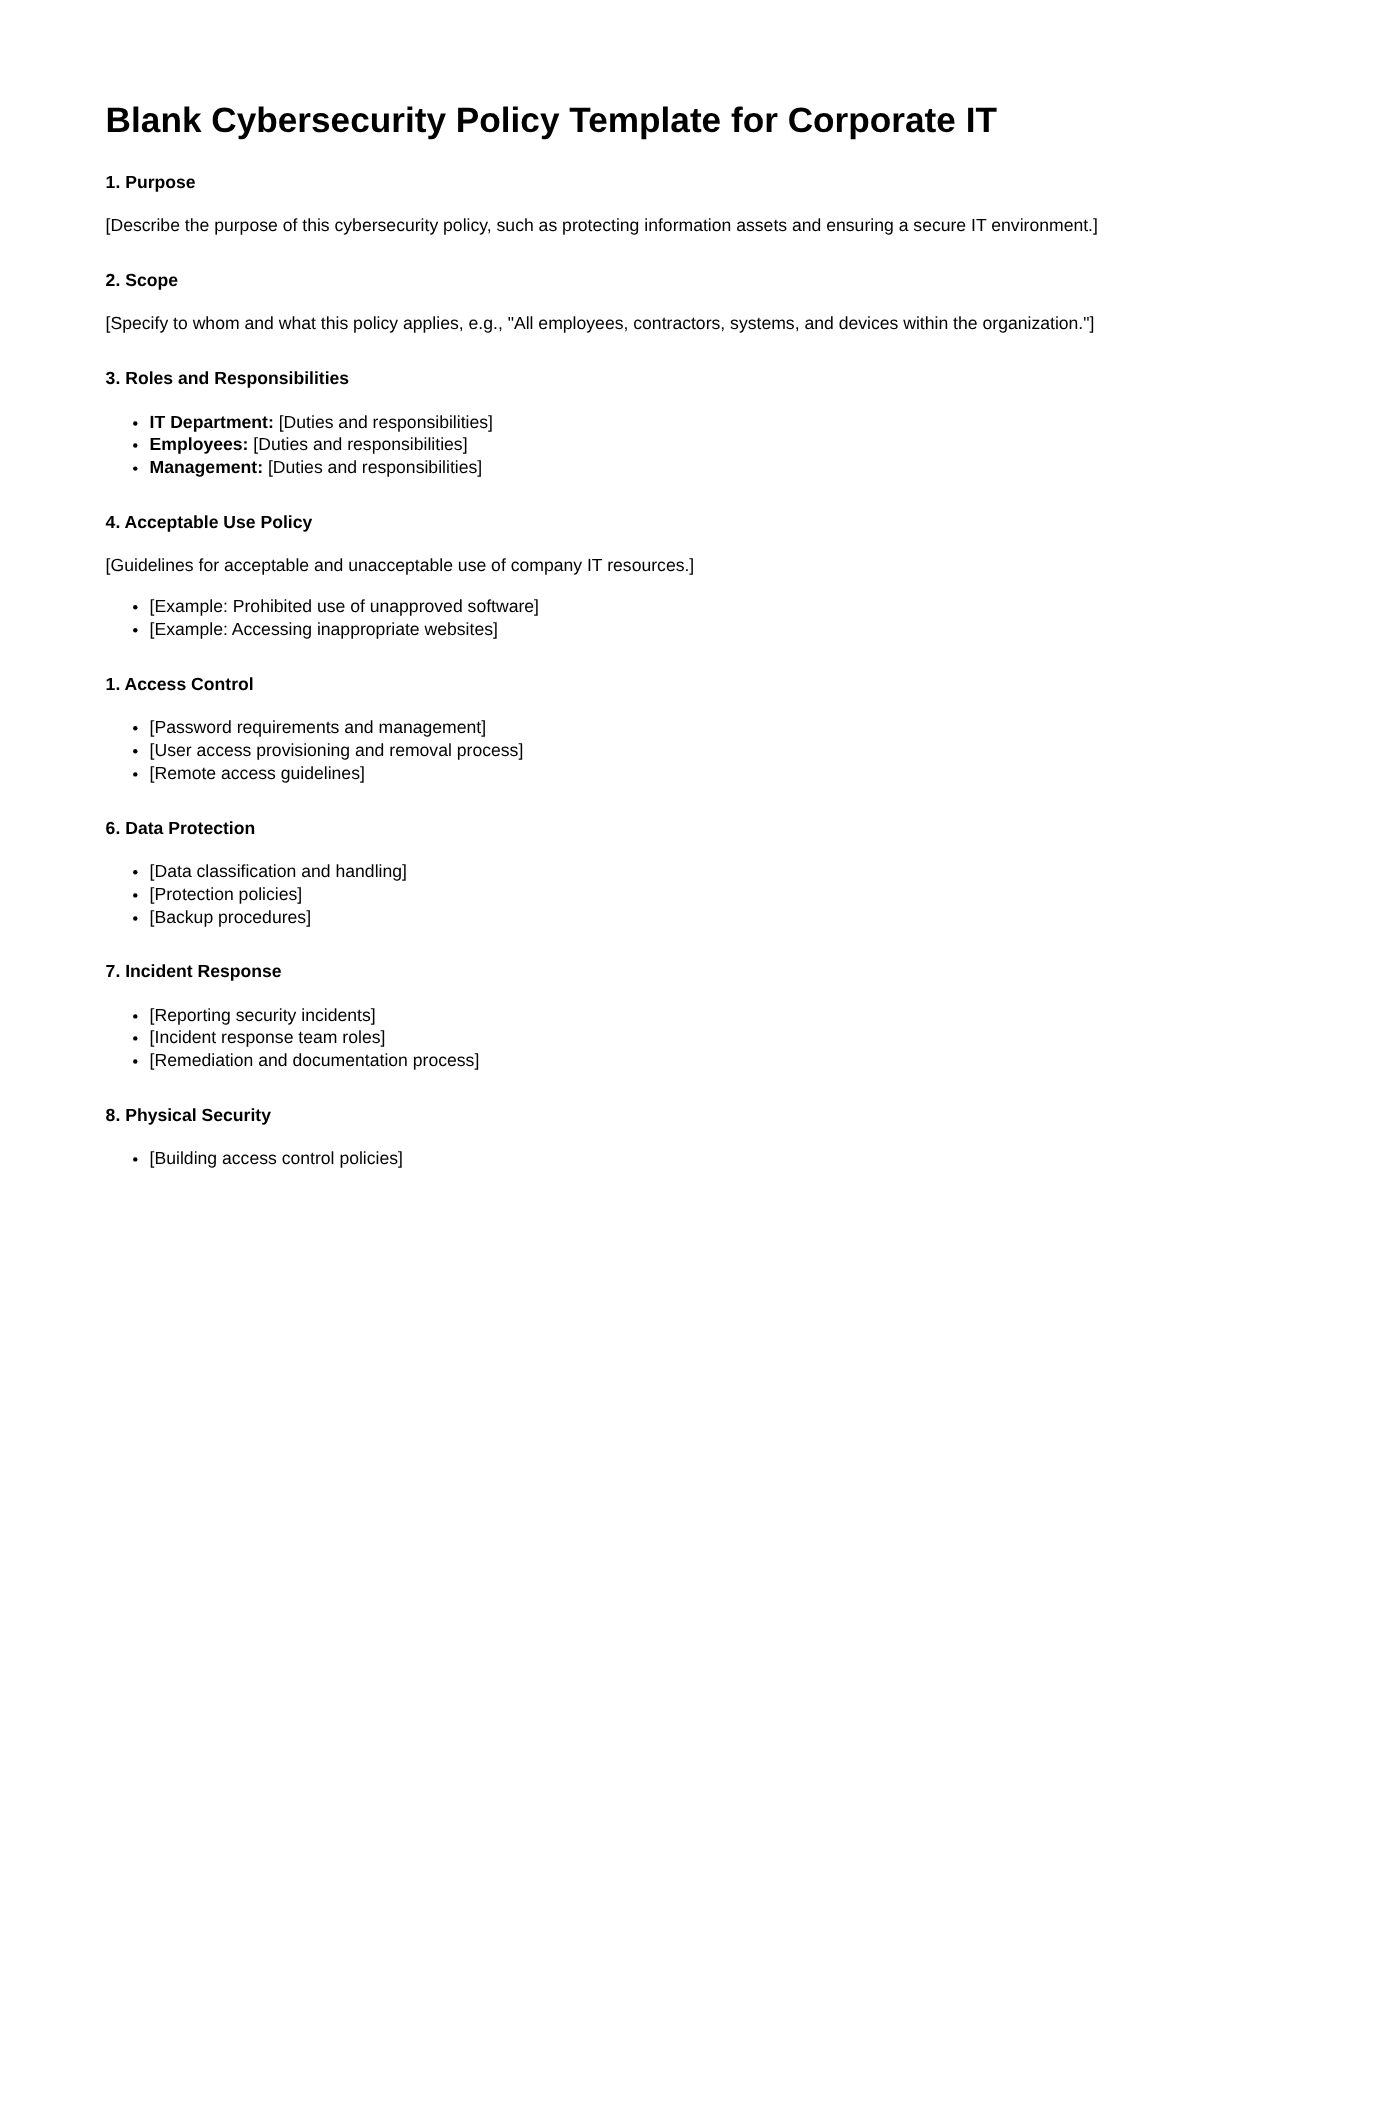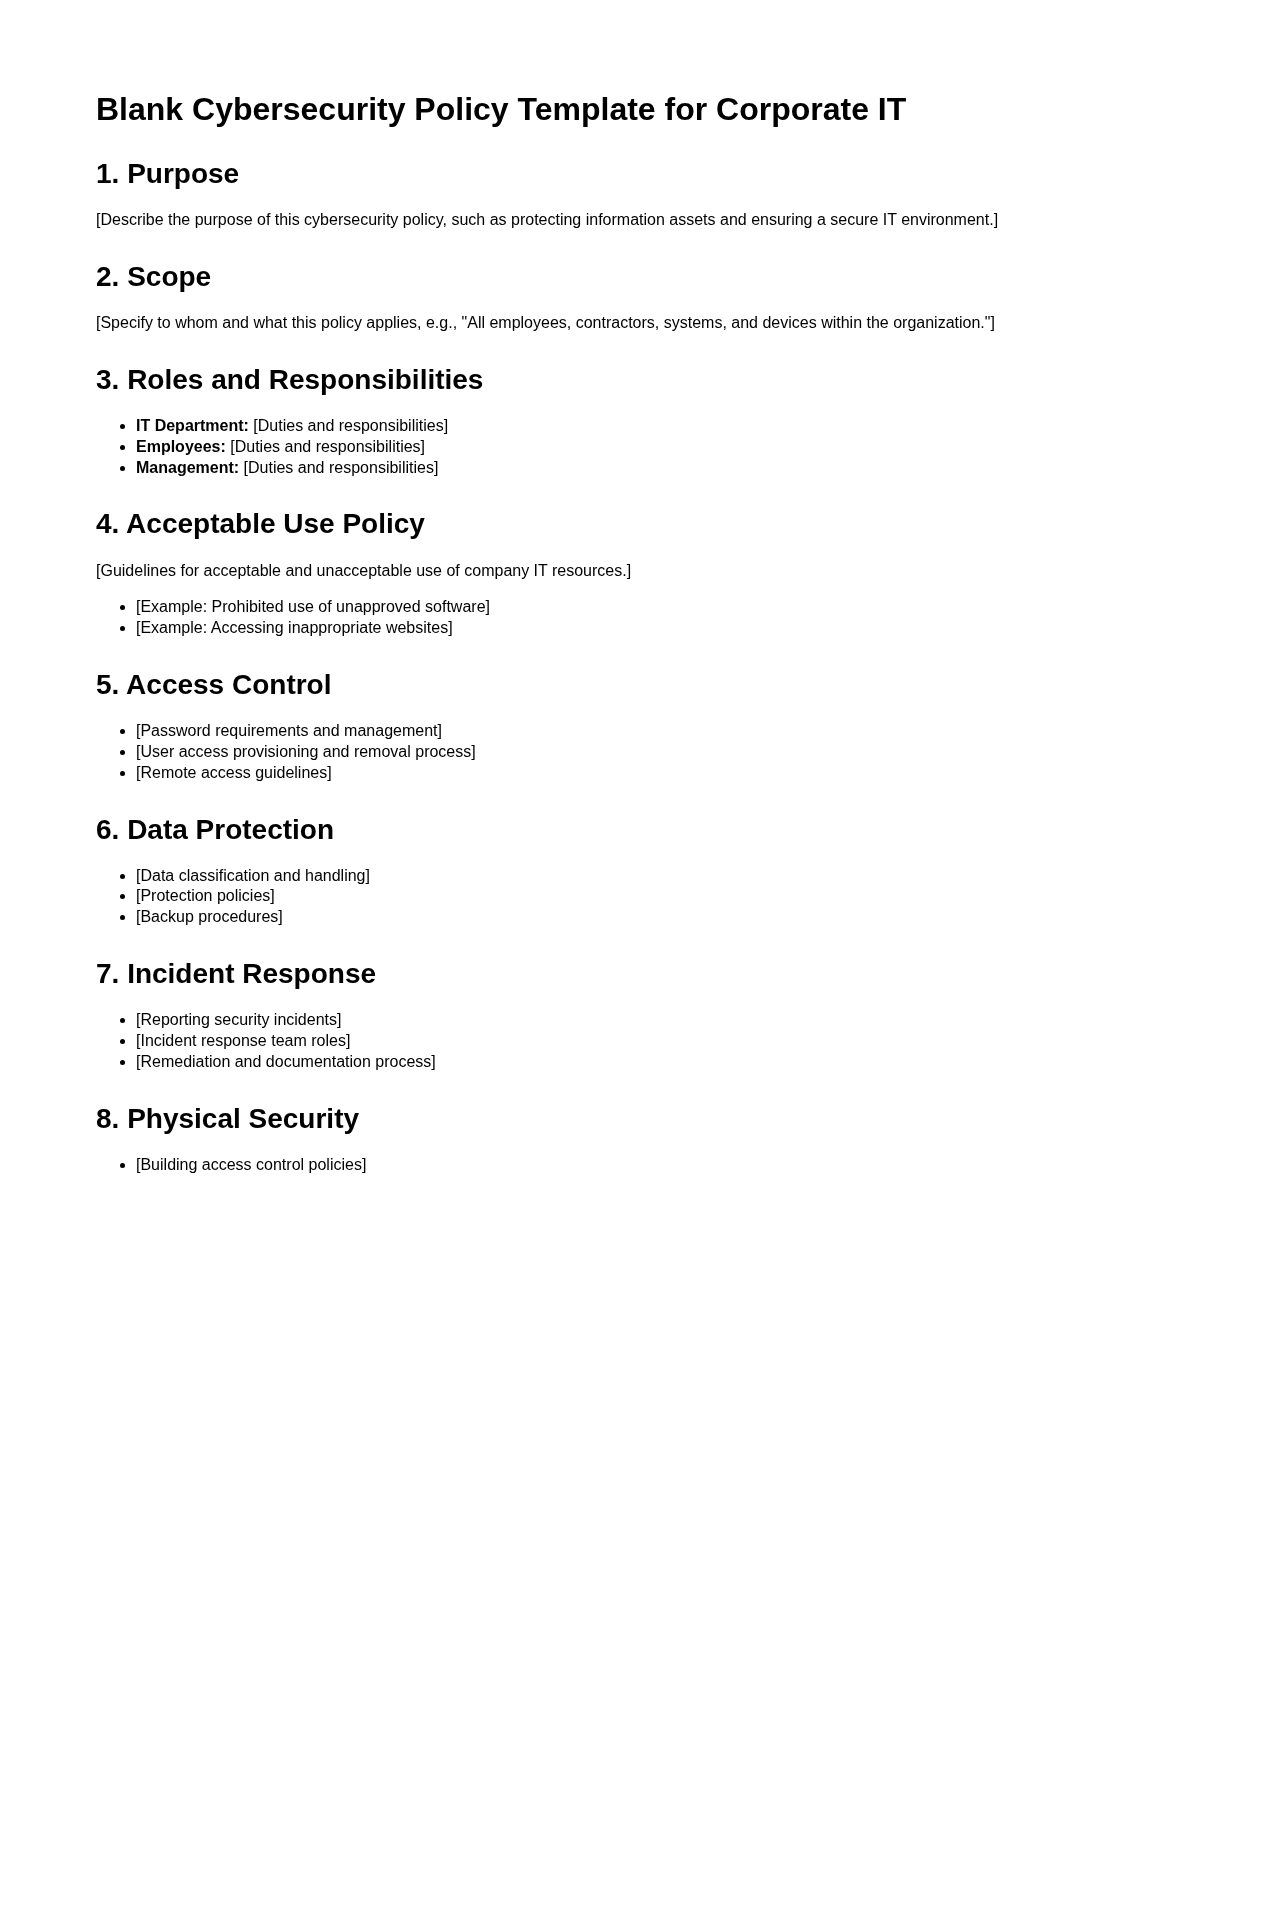--- a/index.html
+++ b/index.html
@@ -22,21 +22,21 @@
     font-size: 16px;
     line-height: 1.3;
   }
   .doc-title {
     font-size: 32px;
     font-weight: bold;
     line-height: 1.15;
     margin: 21px 0 19px 0;
   }
   .section-heading {
-    font-size: 28px;
+    font-size: 16px;
     font-weight: bold;
     line-height: 1.15;
     margin: 30px 0 20px 0;
   }
   .section-paragraph {
     margin: 16px 0;
   }
   .bullet-list {
     margin: 16px 0;
     padding-left: 40px;
@@ -74,21 +74,21 @@
       </section>
       <section>
         <h2 class="section-heading">4. Acceptable Use Policy</h2>
         <p class="section-paragraph">[Guidelines for acceptable and unacceptable use of company IT resources.]</p>
         <ul class="bullet-list">
           <li class="bullet-item"><span>[Example: Prohibited use of unapproved software]</span></li>
           <li class="bullet-item"><span>[Example: Accessing inappropriate websites]</span></li>
         </ul>
       </section>
       <section>
-        <h2 class="section-heading">5. Access Control</h2>
+        <h2 class="section-heading">1. Access Control</h2>
         <ul class="bullet-list">
           <li class="bullet-item"><span>[Password requirements and management]</span></li>
           <li class="bullet-item"><span>[User access provisioning and removal process]</span></li>
           <li class="bullet-item"><span>[Remote access guidelines]</span></li>
         </ul>
       </section>
       <section>
         <h2 class="section-heading">6. Data Protection</h2>
         <ul class="bullet-list">
           <li class="bullet-item"><span>[Data classification and handling]</span></li>

